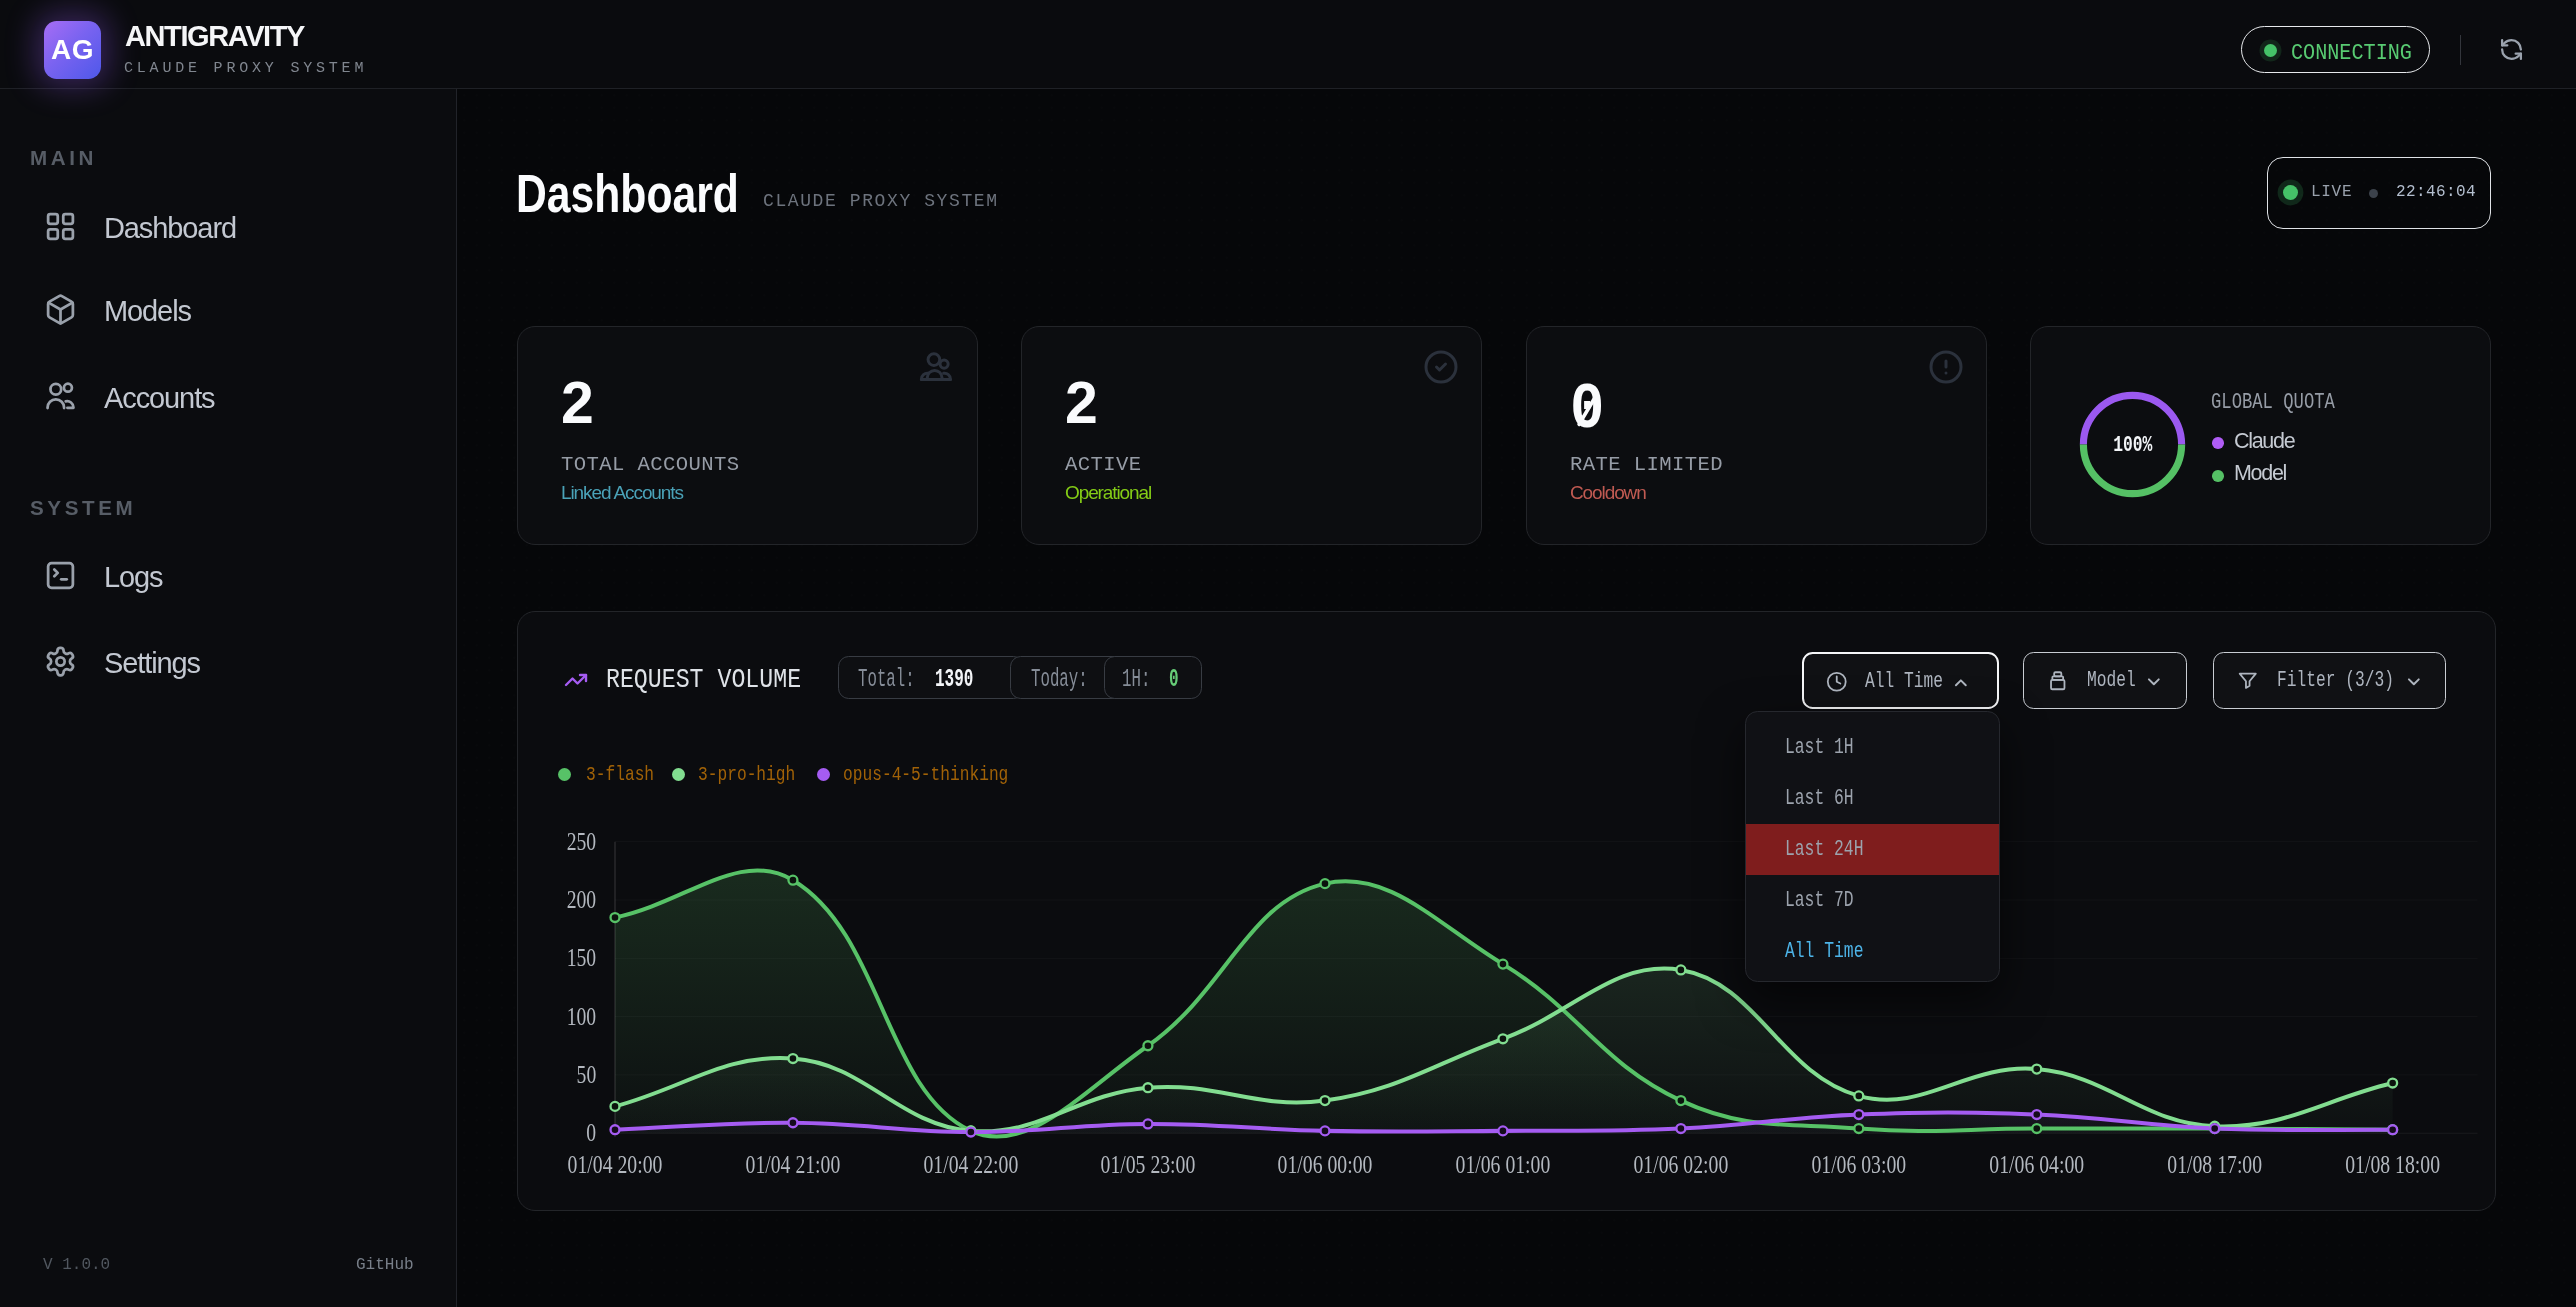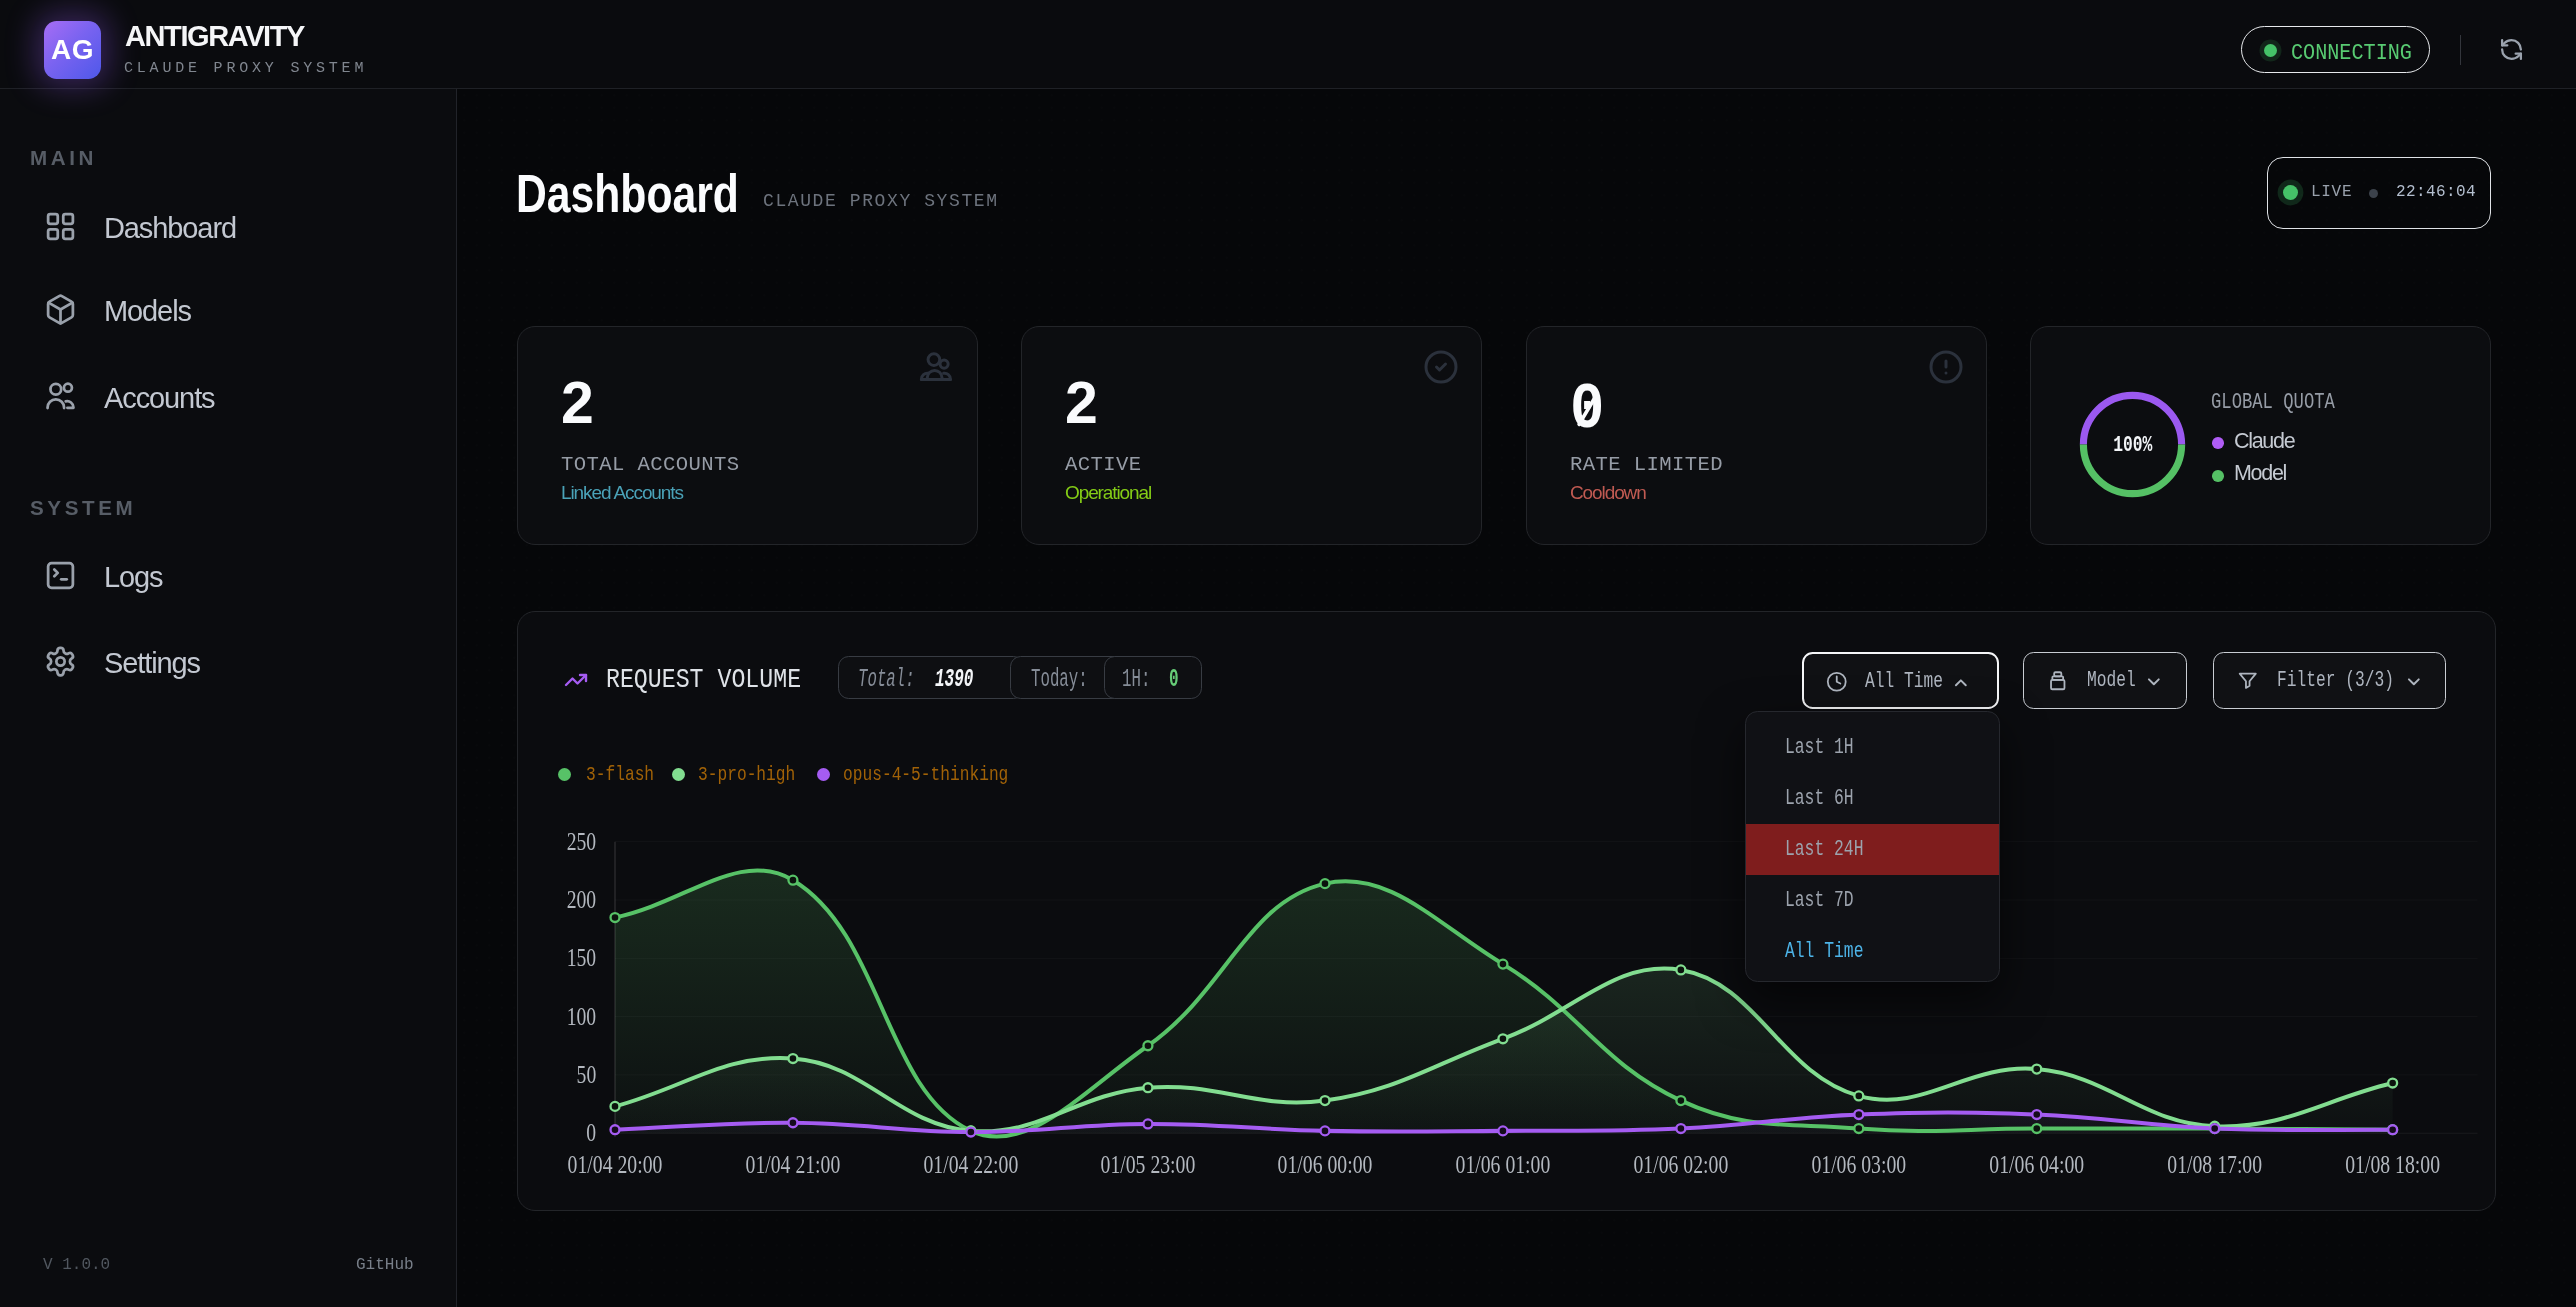--- a/index.html
+++ b/index.html
@@ -290,21 +290,21 @@
       <text x="1646" y="628" class="tick" textLength="106" lengthAdjust="spacingAndGlyphs">01/06 04:00</text>
       <text x="1845" y="628" class="tick" textLength="106" lengthAdjust="spacingAndGlyphs">01/08 17:00</text>
       <text x="2044" y="628" class="tick" textLength="106" lengthAdjust="spacingAndGlyphs">01/08 18:00</text>
     </g>
 </svg>
 <div class="ph-ico"><svg width="24" height="24" viewBox="0 0 24 24" fill="none" stroke="#a55cf2" stroke-width="2.4" stroke-linecap="round" stroke-linejoin="round">
       <polyline points="22 7 13.5 15.5 8.5 10.5 2 17"></polyline>
       <polyline points="16 7 22 7 22 13"></polyline>
     </svg></div>
 <div class="ph-title"><span class="sx" style="transform:scaleX(0.86);">REQUEST VOLUME</span></div>
-<div class="badge" style="left:838px; width:186px;font-style:italic;">
+<div class="badge" style="left:838px; width:186px;">
     <span class="k" style="left:19px;"><span class="sx" style="transform:scaleX(0.63);">Total:</span></span>
     <span class="v" style="left:96px;color:#f3f5f8;"><span class="sx" style="transform:scaleX(0.64);">1390</span></span>
   </div>
 <div class="badge" style="left:1010px; width:124px;">
     <span class="k" style="left:19.7px;"><span class="sx" style="transform:scaleX(0.63);">Today:</span></span>
     <span class="v" style="left:99px;color:#4fc3f7;"><span class="sx" style="transform:scaleX(0.64);">0</span></span>
   </div>
 <div class="badge" style="left:1104px; width:98px;">
     <span class="k" style="left:17px;"><span class="sx" style="transform:scaleX(0.63);">1H:</span></span>
     <span class="v" style="left:64px;color:#66cc77;"><span class="sx" style="transform:scaleX(0.64);">0</span></span>

